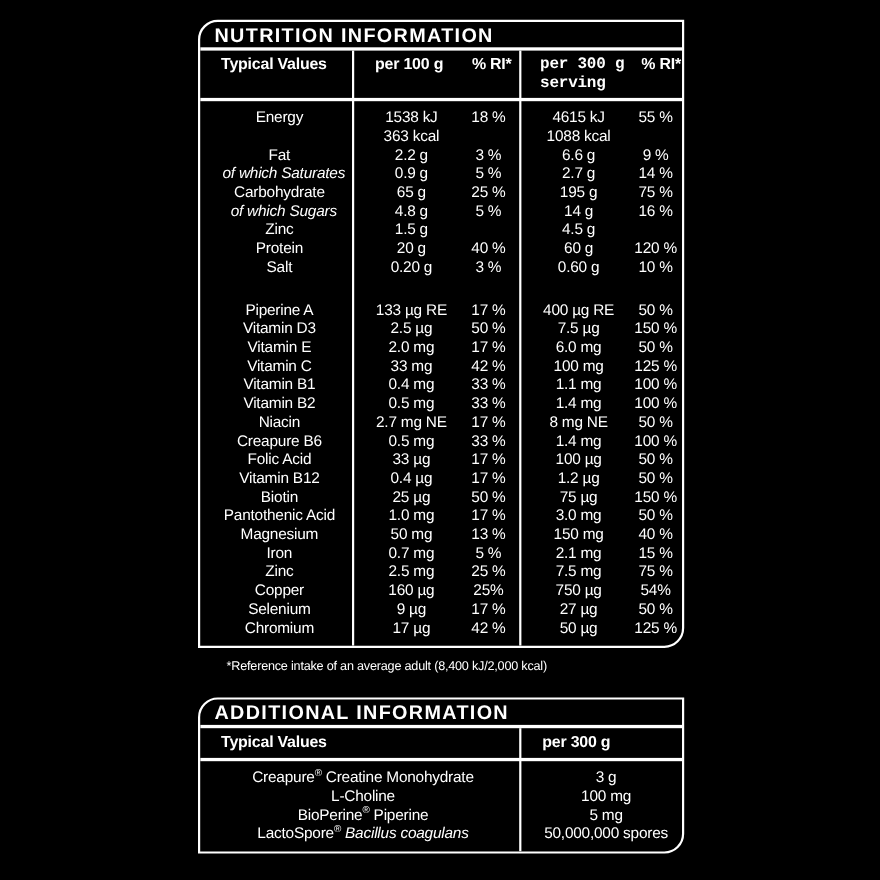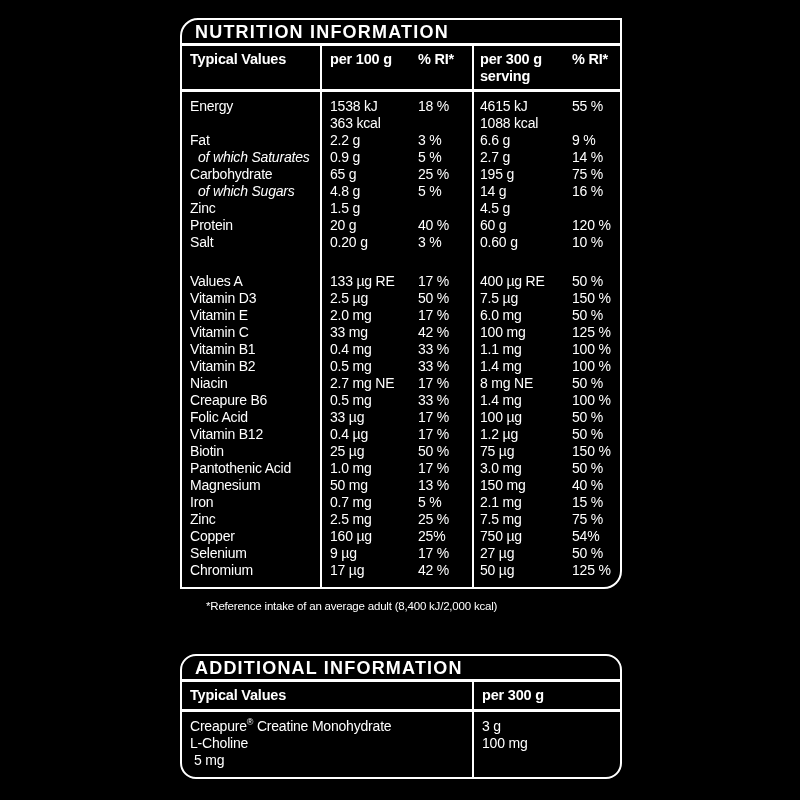--- a/index.html
+++ b/index.html
@@ -14,21 +14,21 @@
 
   .table-box {
     position: absolute;
     background: #000;
     border: 2px solid #ffffff;
     border-radius: 18px 0 18px 0;
     overflow: hidden;
     box-sizing: border-box;
   }
   .main-table { left: 180px; top: 18px;  width: 442px; }
-  .addl-table { left: 180px; top: 654px; width: 442px; border-radius: 16px; }
+  .addl-table { left: 180px; top: 634px; width: 442px; }
 
   .titlebar {
     height: 23px;
     line-height: 24px;
     border-bottom: 3px solid #ffffff;
     font-weight: 700;
     font-size: 18px;
     letter-spacing: 1.2px;
     padding-left: 13px;
     white-space: nowrap;
@@ -39,39 +39,40 @@
 
   .subhead {
     border-bottom: 3px solid #ffffff;
     font-weight: 700;
     font-size: 14.5px;
     line-height: 17px;
     letter-spacing: -0.2px;
   }
   .main-table .subhead { min-height: 43px; }
   .addl-table .subhead { min-height: 27px; }
-  .subhead .c { padding-top: 5px; }
+  .subhead .c { padding-top: 5px; margin-left: 11px; }
 
   .tbody {
     padding: 6px 0 8px 0;
     font-size: 14px;
     line-height: 17px;
     letter-spacing: -0.2px;
+    text-align: center;
   }
   .row { min-height: 17px; }
   .row.spacer { min-height: 22px; }
 
   .c { white-space: nowrap; overflow: hidden; }
   .c1 { padding-left: 8px; }
   .c1.indent { padding-left: 16px; font-style: italic; }
   .c2 { padding-left: 12px; }
   .c3 { padding-left: 0; }
   .c4 { padding-left: 10px; }
   .c5 { padding-left: 0; }
-  .subhead .c4 { white-space: normal; }
+  .subhead .c4 { white-space: normal; font-family: Liberation Mono, monospace; }
 
   .divider {
     position: absolute;
     width: 2px;
     background: #ffffff;
     top: 26px;
     bottom: 0;
   }
   .div-1 { left: 138px; }
   .div-2 { left: 290px; }
@@ -164,21 +165,21 @@
         </div>
         <div class="row grid5">
           <div class="c c1">Salt</div>
           <div class="c c2">0.20 g</div>
           <div class="c c3">3 %</div>
           <div class="c c4">0.60 g</div>
           <div class="c c5">10 %</div>
         </div>
         <div class="row spacer"></div>
         <div class="row grid5">
-          <div class="c c1">Values A</div>
+          <div class="c c1">Piperine A</div>
           <div class="c c2">133 µg RE</div>
           <div class="c c3">17 %</div>
           <div class="c c4">400 µg RE</div>
           <div class="c c5">50 %</div>
         </div>
         <div class="row grid5">
           <div class="c c1">Vitamin D3</div>
           <div class="c c2">2.5 µg</div>
           <div class="c c3">50 %</div>
           <div class="c c4">7.5 µg</div>
@@ -315,20 +316,25 @@
     <div class="tbody" id="addl-rows">
         <div class="row grid2">
           <div class="c c1"><span class="">Creapure</span><span class="sup ">®</span><span class=""> Creatine Monohydrate</span></div>
           <div class="c c2">3 g</div>
         </div>
         <div class="row grid2">
           <div class="c c1"><span class="">L-Choline</span></div>
           <div class="c c2">100 mg</div>
         </div>
         <div class="row grid2">
+          <div class="c c1"><span class="">BioPerine</span><span class="sup ">®</span><span class=""> Piperine</span></div>
           <div class="c c2">5 mg</div>
+        </div>
+        <div class="row grid2">
+          <div class="c c1"><span class="">LactoSpore</span><span class="sup ">®</span><span class=""> </span><span class="ital">Bacillus coagulans</span></div>
+          <div class="c c2">50,000,000 spores</div>
         </div>
       </div>
 
     <div class="divider div-2"></div>
   </section>
 
 </div>
 
 </body></html>

